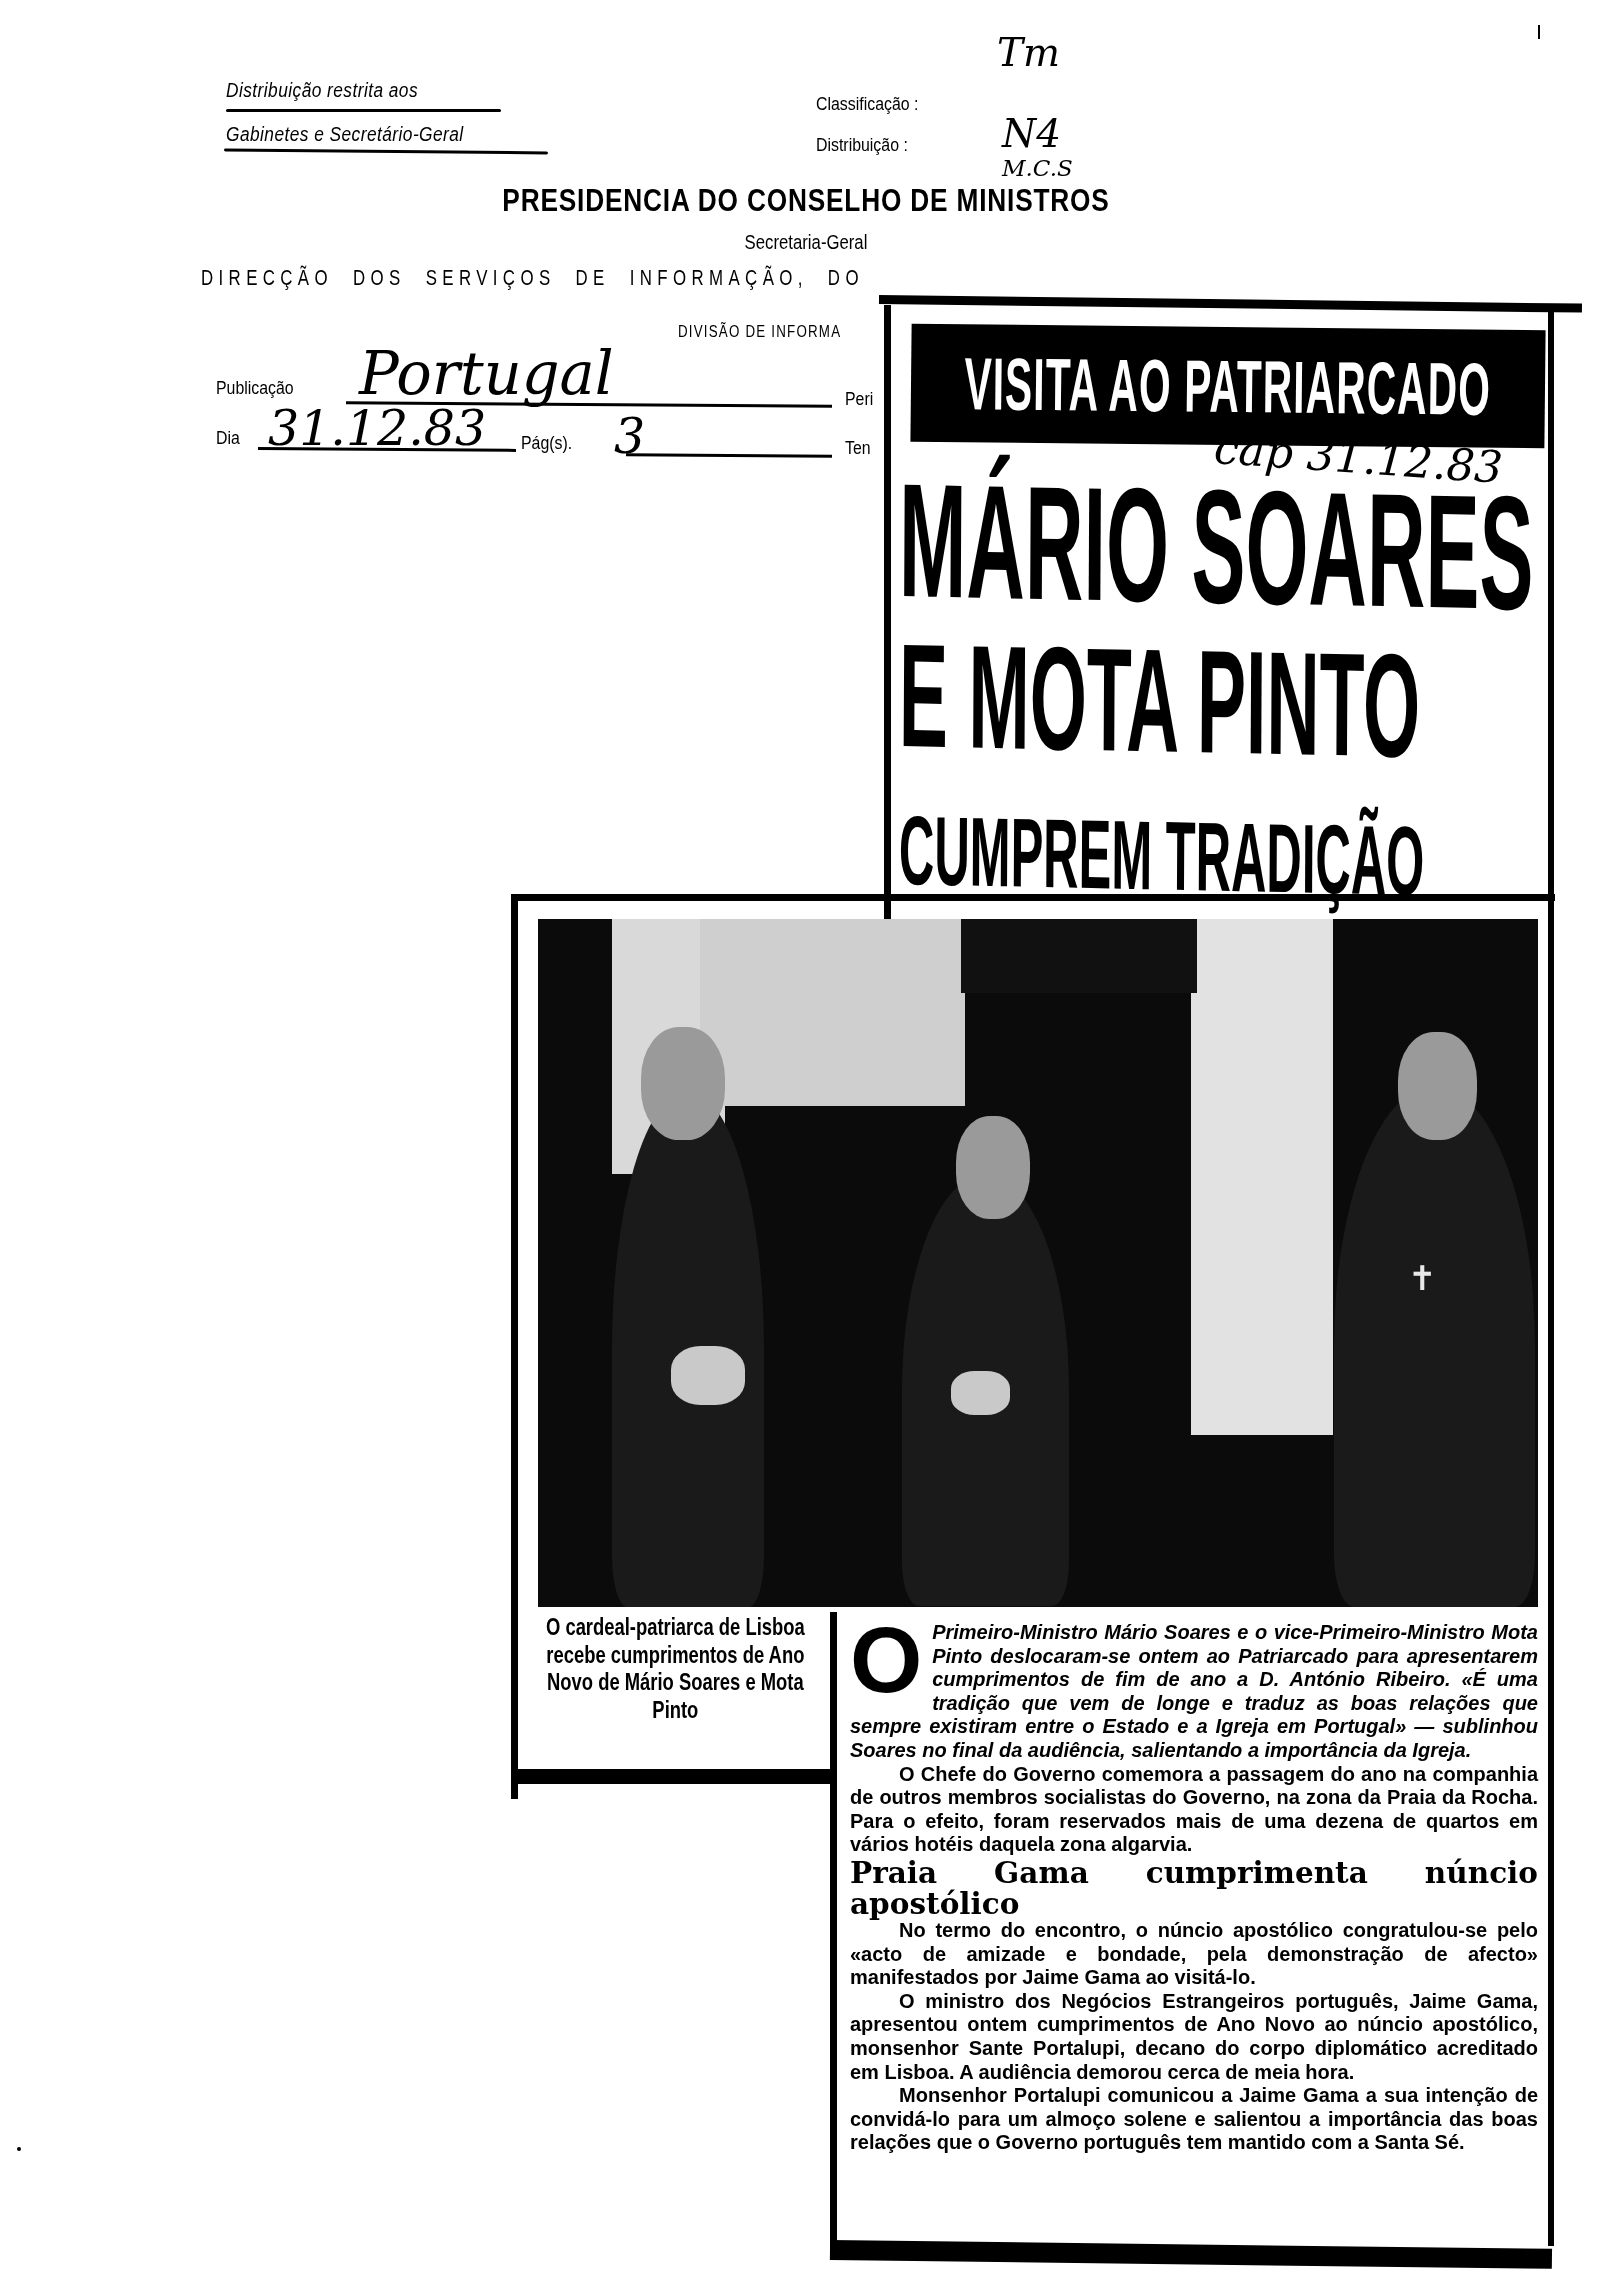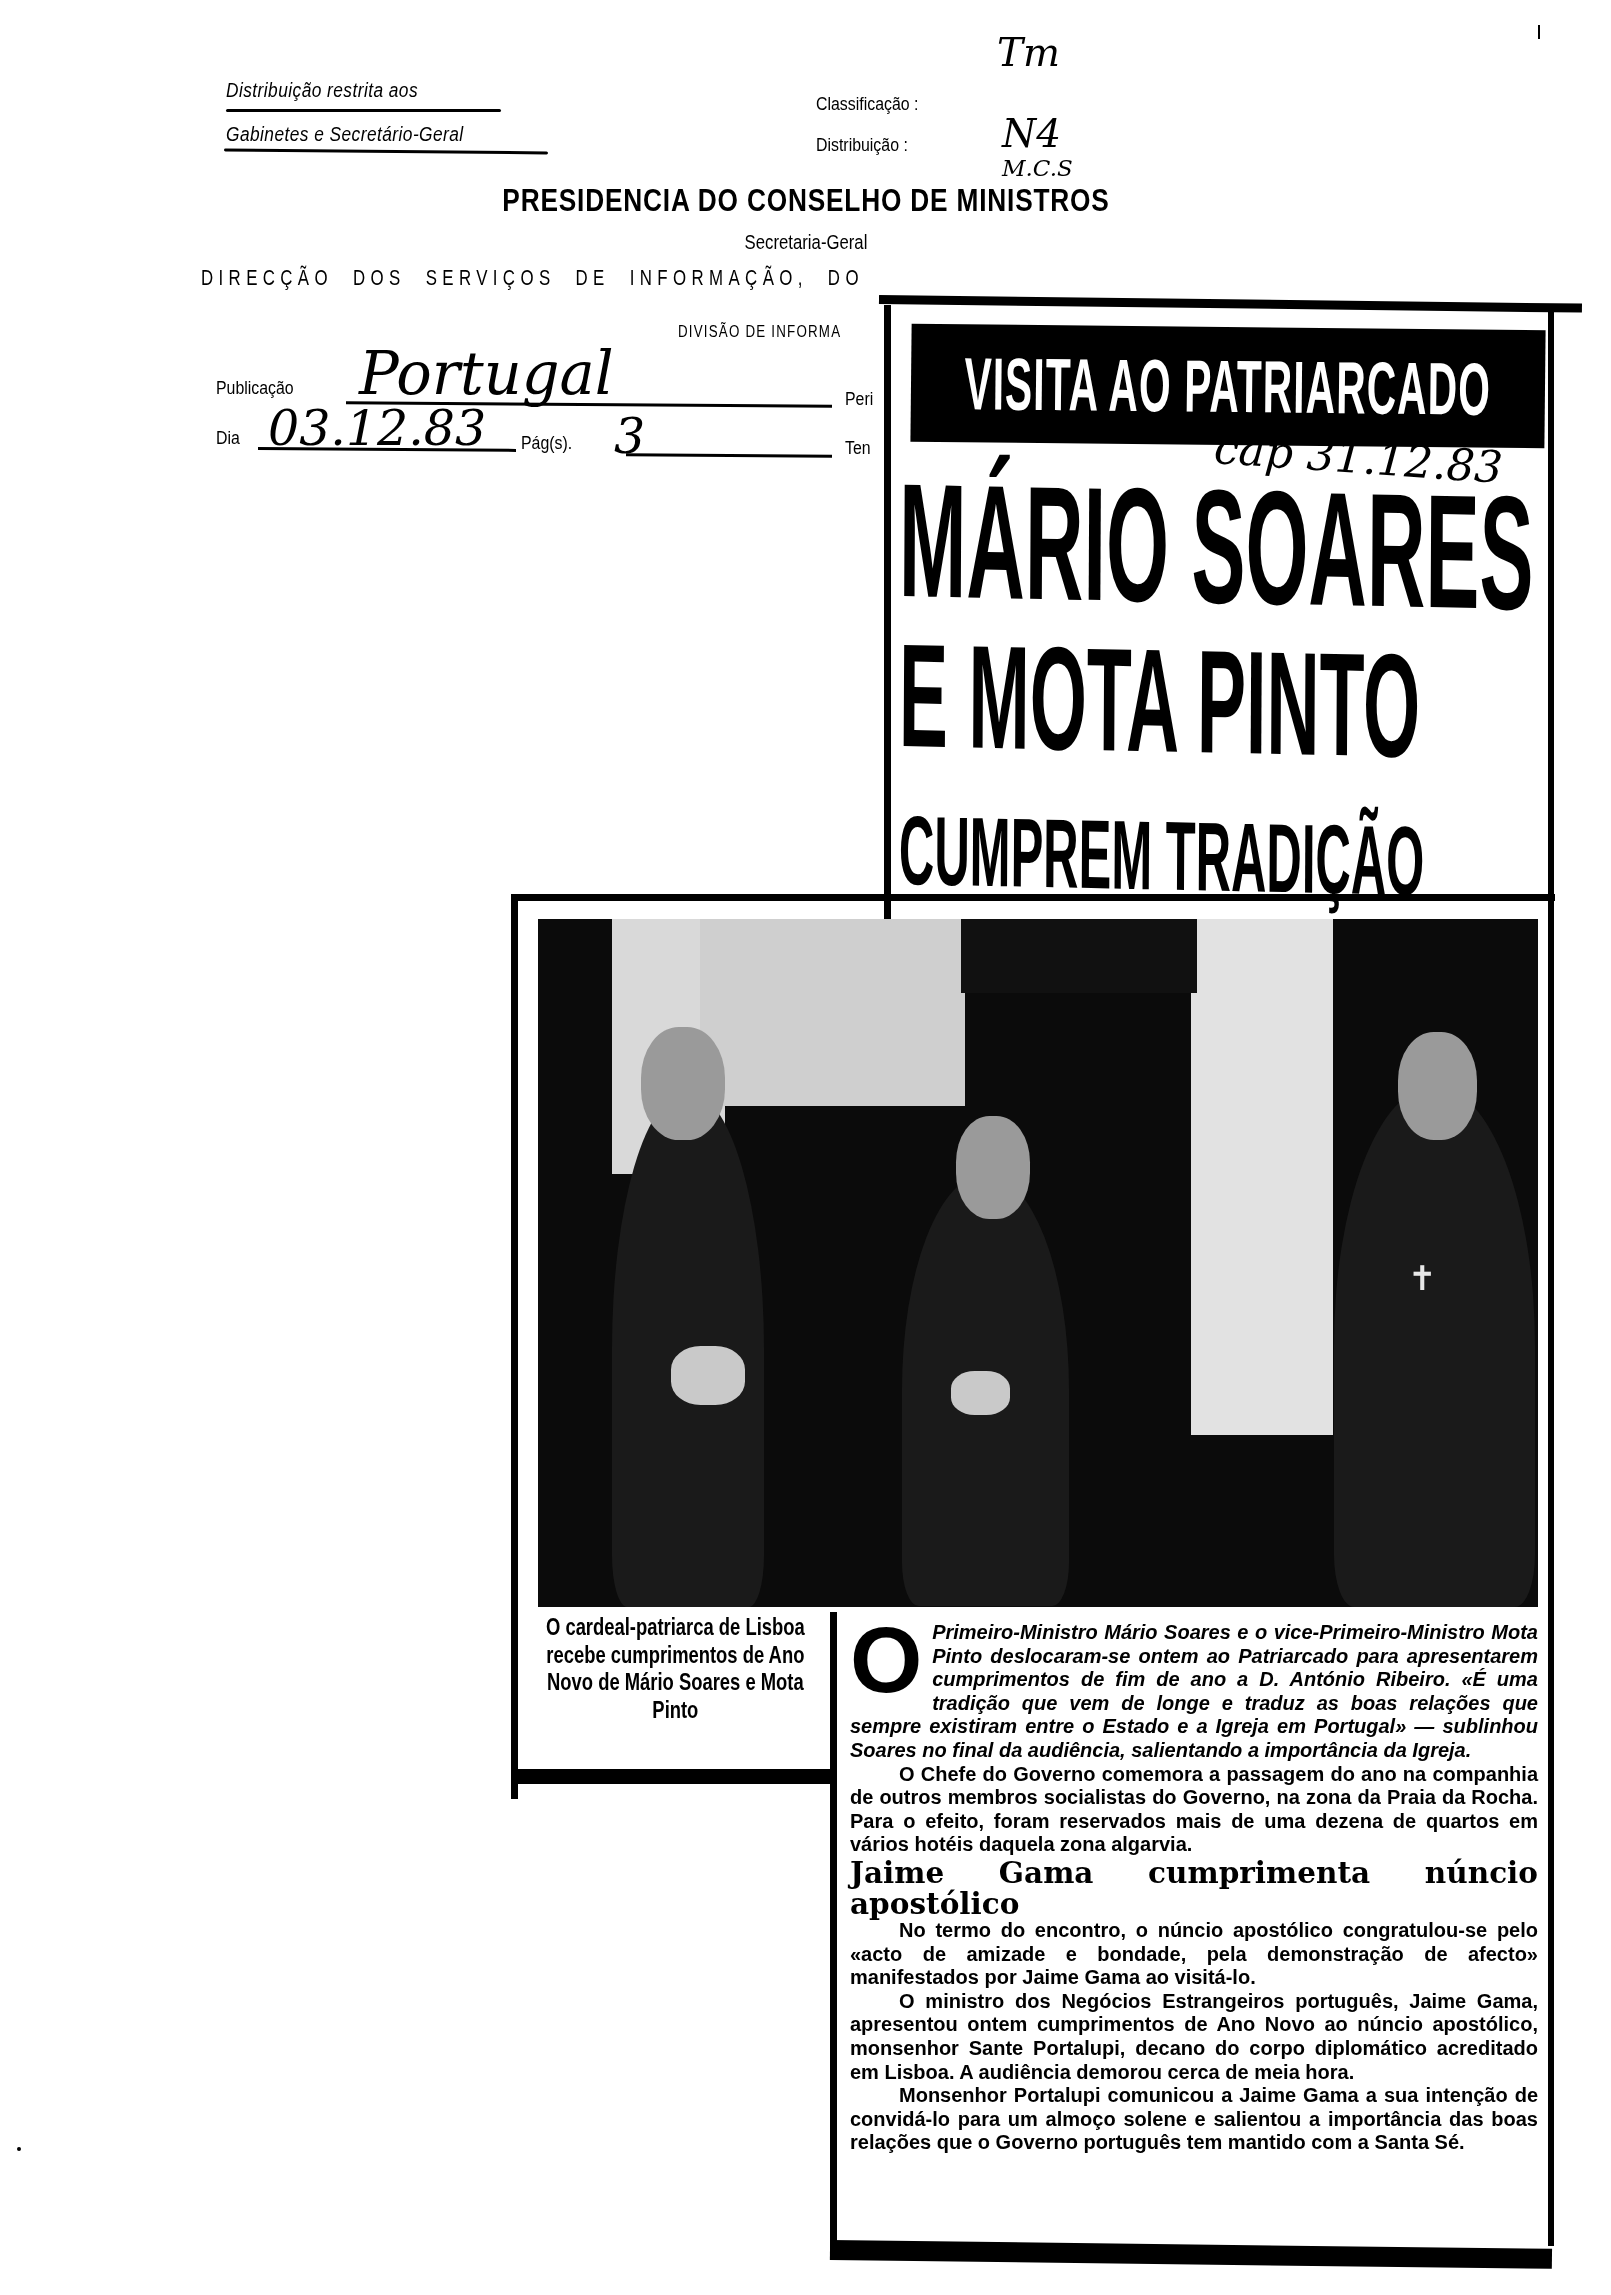--- a/index.html
+++ b/index.html
@@ -74,21 +74,21 @@
 <div class="abs subtitle">Secretaria-Geral</div>
 <div class="abs direccao">DIRECÇÃO DOS SERVIÇOS DE INFORMAÇÃO, DO</div>
 <div class="abs divisao">DIVISÃO DE INFORMA</div>
 
 <div class="abs field-label" style="left:216px; top:377px;">Publicação</div>
 <div class="abs hand" style="left:359px; top:339px; font-size:59px;">Portugal</div>
 <div class="abs form-line" style="left:346px; top:403px; width:486px; transform:rotate(0.4deg);"></div>
 <div class="abs field-label" style="left:845px; top:388px;">Peri</div>
 
 <div class="abs field-label" style="left:216px; top:427px;">Dia</div>
-<div class="abs hand" style="left:268px; top:400px; font-size:49px;">03.12.83</div>
+<div class="abs hand" style="left:268px; top:400px; font-size:49px;">31.12.83</div>
 <div class="abs form-line" style="left:258px; top:448px; width:258px; transform:rotate(0.4deg);"></div>
 <div class="abs field-label" style="left:521px; top:432px;">Pág(s).</div>
 <div class="abs hand" style="left:614px; top:408px; font-size:49px;">3</div>
 <div class="abs form-line" style="left:626px; top:454px; width:206px; transform:rotate(0.4deg);"></div>
 <div class="abs field-label" style="left:845px; top:437px;">Ten</div>
 
 <div class="abs clip-top-rule"></div>
 <div class="abs clip-left-rule"></div>
 <div class="abs clip-right-rule"></div>
 
@@ -120,21 +120,21 @@
 
 <div class="abs caption-box"></div>
 <div class="abs caption">O cardeal-patriarca de Lisboa recebe cumprimentos de Ano Novo de Mário Soares e Mota Pinto</div>
 <div class="abs caption-bottom"></div>
 
 <div class="abs body-left-rule"></div>
 <div class="abs article">
   <span class="dropcap">O</span>
   <p class="lead">Primeiro-Ministro Mário Soares e o vice-Primeiro-Ministro Mota Pinto deslocaram-se ontem ao Patriarcado para apresentarem cumprimentos de fim de ano a D. António Ribeiro. «É uma tradição que vem de longe e traduz as boas relações que sempre existiram entre o Estado e a Igreja em Portugal» — sublinhou Soares no final da audiência, salientando a importância da Igreja.</p>
   <p>O Chefe do Governo comemora a passagem do ano na companhia de outros membros socialistas do Governo, na zona da Praia da Rocha. Para o efeito, foram reservados mais de uma dezena de quartos em vários hotéis daquela zona algarvia.</p>
-  <p class="subhead">Jaime Gama cumprimenta núncio apostólico</p>
+  <p class="subhead">Praia Gama cumprimenta núncio apostólico</p>
   <p>No termo do encontro, o núncio apostólico congratulou-se pelo «acto de amizade e bondade, pela demonstração de afecto» manifestados por Jaime Gama ao visitá-lo.</p>
   <p>O ministro dos Negócios Estrangeiros português, Jaime Gama, apresentou ontem cumprimentos de Ano Novo ao núncio apostólico, monsenhor Sante Portalupi, decano do corpo diplomático acreditado em Lisboa. A audiência demorou cerca de meia hora.</p>
   <p>Monsenhor Portalupi comunicou a Jaime Gama a sua intenção de convidá-lo para um almoço solene e salientou a importância das boas relações que o Governo português tem mantido com a Santa Sé.</p>
 </div>
 <div class="abs body-bottom-rule"></div>
 
 <div class="abs speck" style="left:17px; top:2147px;"></div>
 <div class="abs speck" style="left:1538px; top:24.6px; width:2px; height:14.7px; border-radius:0;"></div>
 
 

